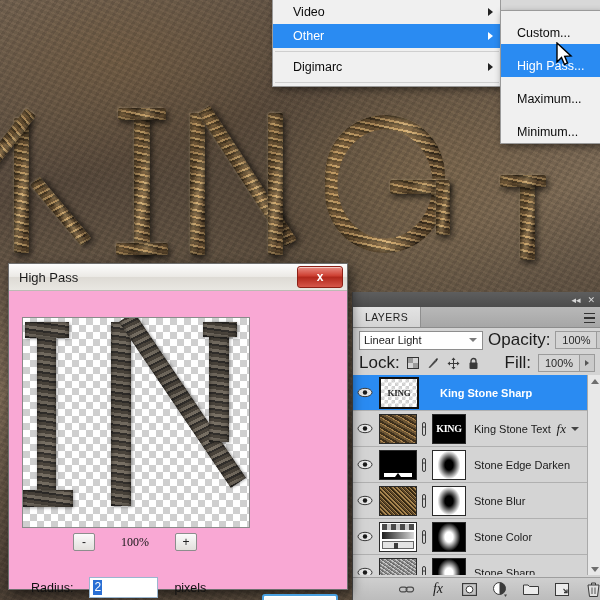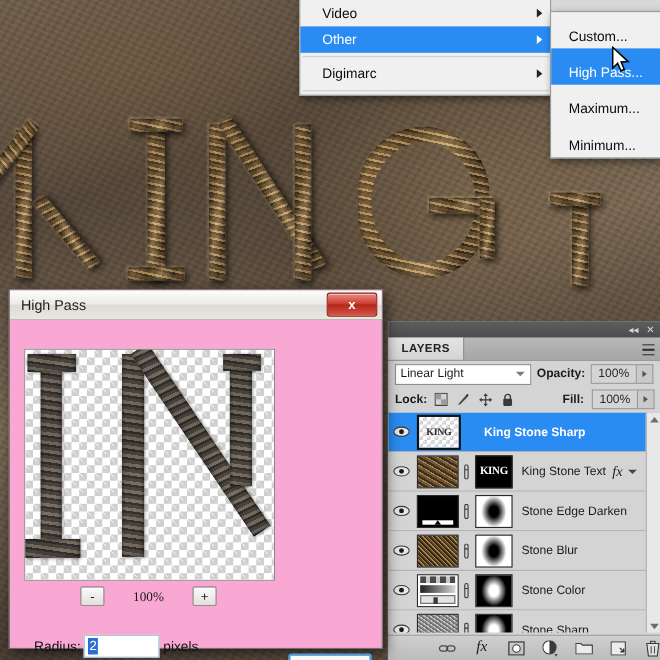--- a/index.html
+++ b/index.html
@@ -110,21 +110,21 @@
     box-shadow:inset 0 0 4px rgba(0,0,0,.6), 1px 1px 3px rgba(0,0,0,.35);
   }
   #zoomrow{position:absolute;left:13px;top:242px;width:226px;height:18px;
     display:flex;align-items:center;justify-content:center;gap:26px;}
   .zbtn{
     width:20px;height:16px;border:1px solid #8d8d8d;border-radius:2px;
     background:linear-gradient(180deg,#fbfbfb,#e2e0dc);
     display:flex;align-items:center;justify-content:center;font-size:12px;color:#222;line-height:1;
   }
   #zoomval{font-family:"Liberation Serif", serif;font-size:12px;color:#161616;}
-  #radius-row{position:absolute;left:22px;top:286px;display:flex;align-items:center;gap:3px;text-align:center;}
+  #radius-row{position:absolute;left:22px;top:286px;display:flex;align-items:center;gap:16px;text-align:center;}
   #radius-label{font-size:12.5px;color:#111;}
   #radius-input{
     width:64px;height:19px;border:1px solid #9ab6d0;background:#fff;
     display:flex;align-items:center;padding-left:3px;
   }
   #radius-value{
     background:#2a6fd4;color:#fff;font-size:12px;padding:0 1px;line-height:15px;
   }
   #radius-units{font-size:12.5px;color:#111;}
   #ok-btn,#cancel-btn{
@@ -145,33 +145,33 @@
     display:flex;align-items:center;justify-content:flex-end;gap:7px;padding-right:6px;
     color:#d8d8d8;font-size:9px;
   }
   #panel-tabs{
     height:20px;background:linear-gradient(180deg,#b8b8b8,#a6a6a6);
     display:flex;align-items:stretch;border-bottom:1px solid #8c8c8c;position:relative;
   }
   #tab-layers{
     padding:0 12px;display:flex;align-items:center;
     background:linear-gradient(180deg,#e3e3e3,#d4d4d4);
-    font-size:10.5px;font-weight:bold;letter-spacing:.4px;color:#222;
+    font-size:10.5px;font-weight:normal;letter-spacing:.4px;color:#222;
     border-right:1px solid #8f8f8f;
   }
   #panel-menu-icon{position:absolute;right:6px;top:4px;display:flex;align-items:center;gap:1px;}
   .hb{width:11px;height:1.5px;background:#333;display:block;margin:1.5px 0;}
   #blend-row{height:24px;display:flex;align-items:center;padding:0 6px;gap:5px;background:#d4d4d4;}
   #blend-select{
     flex:0 0 118px;height:17px;border:1px solid #8e8e8e;background:#fff;
     display:flex;align-items:center;padding-left:4px;font-size:11px;position:relative;
   }
   #blend-caret{position:absolute;right:5px;top:6px;width:0;height:0;
     border-top:4px solid #7b7b7b;border-left:4px solid transparent;border-right:4px solid transparent;}
-  .minilabel{font-size:11px;color:#1c1c1c;font-weight:bold;}
+  .minilabel{font-size:17px;color:#1c1c1c;font-weight:normal;}
   .numfield{
     width:40px;height:16px;border:1px solid #9b9b9b;background:#d4d4d4;
     display:flex;align-items:center;justify-content:center;font-size:11px;color:#2a2a2a;
   }
   .numarrow{width:14px;height:16px;border:1px solid #9b9b9b;border-left:none;
     background:#cacaca;display:flex;align-items:center;justify-content:center;}
   .numarrow i{width:0;height:0;border-left:4px solid #555;
     border-top:3px solid transparent;border-bottom:3px solid transparent;display:block;}
   #lock-row{height:22px;display:flex;align-items:center;padding:0 6px;gap:7px;background:#d4d4d4;}
   #lock-icons{display:flex;align-items:center;gap:8px;}

